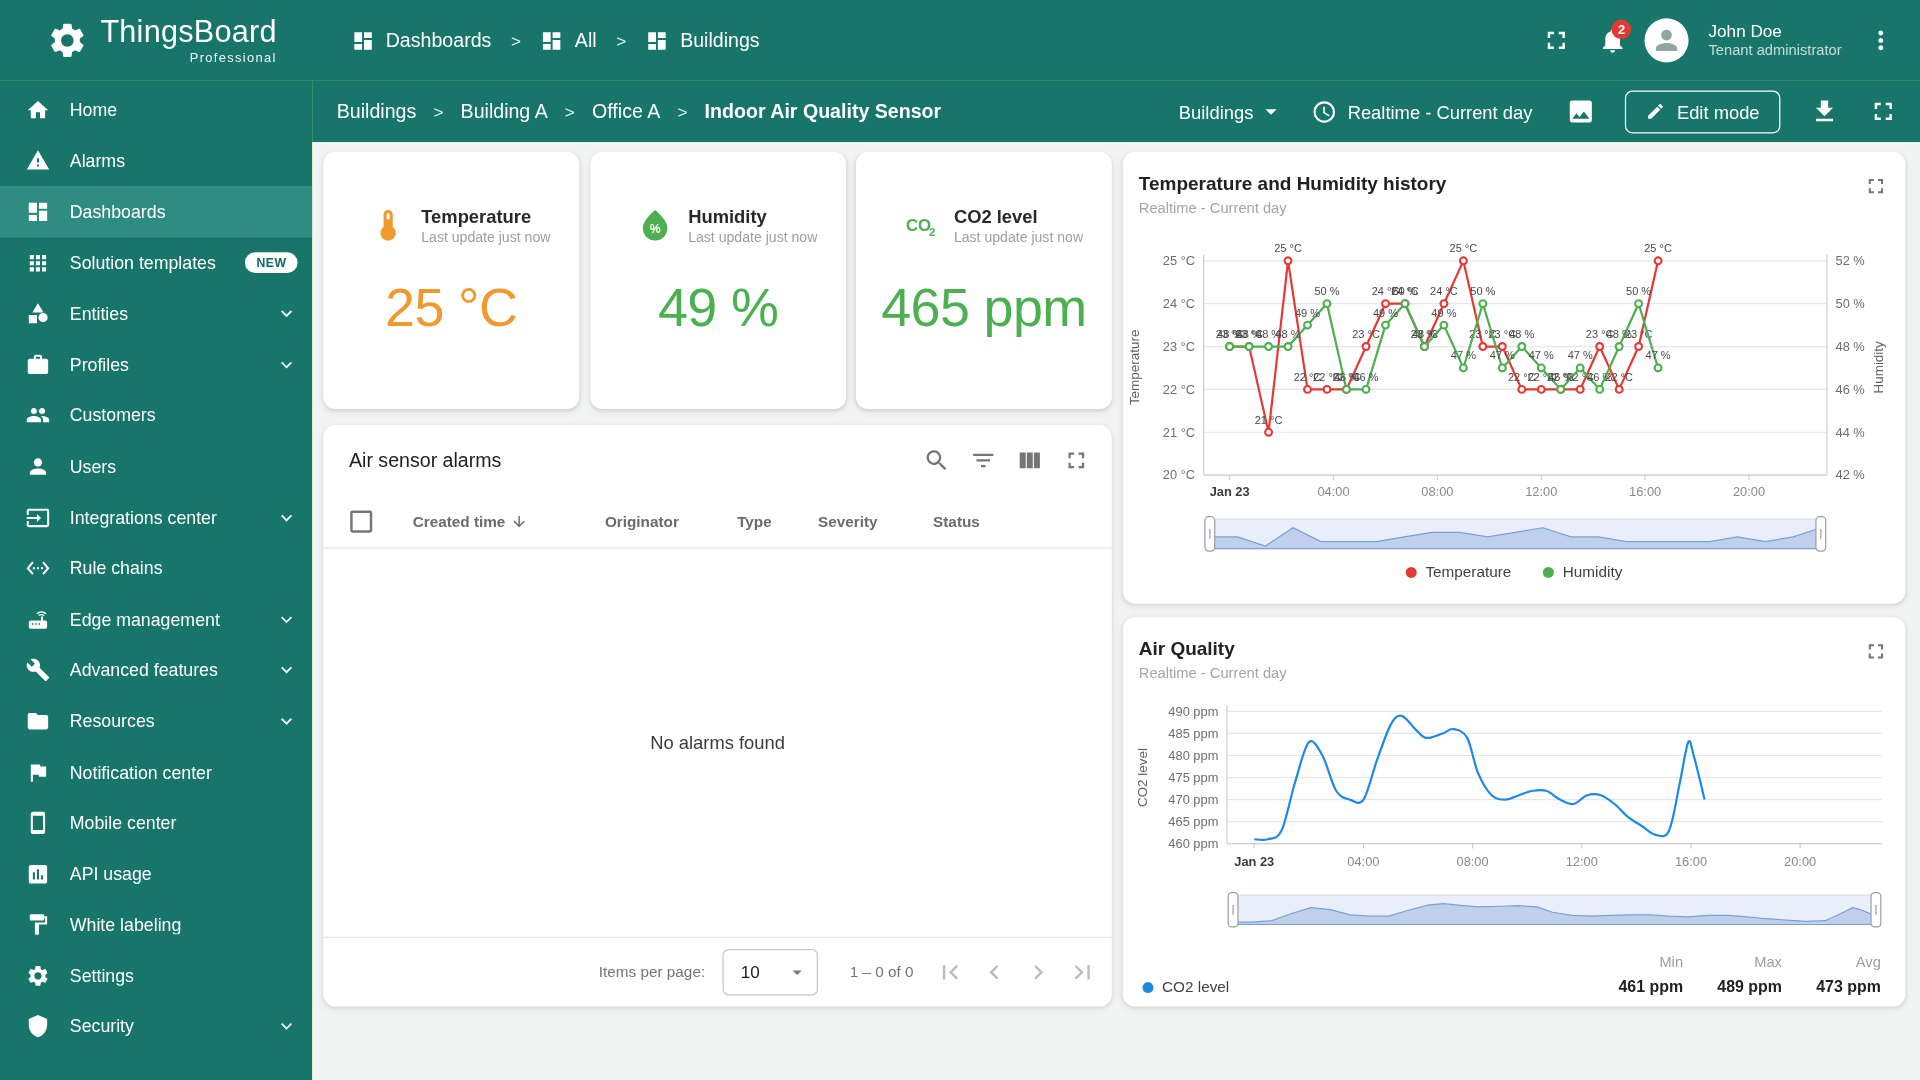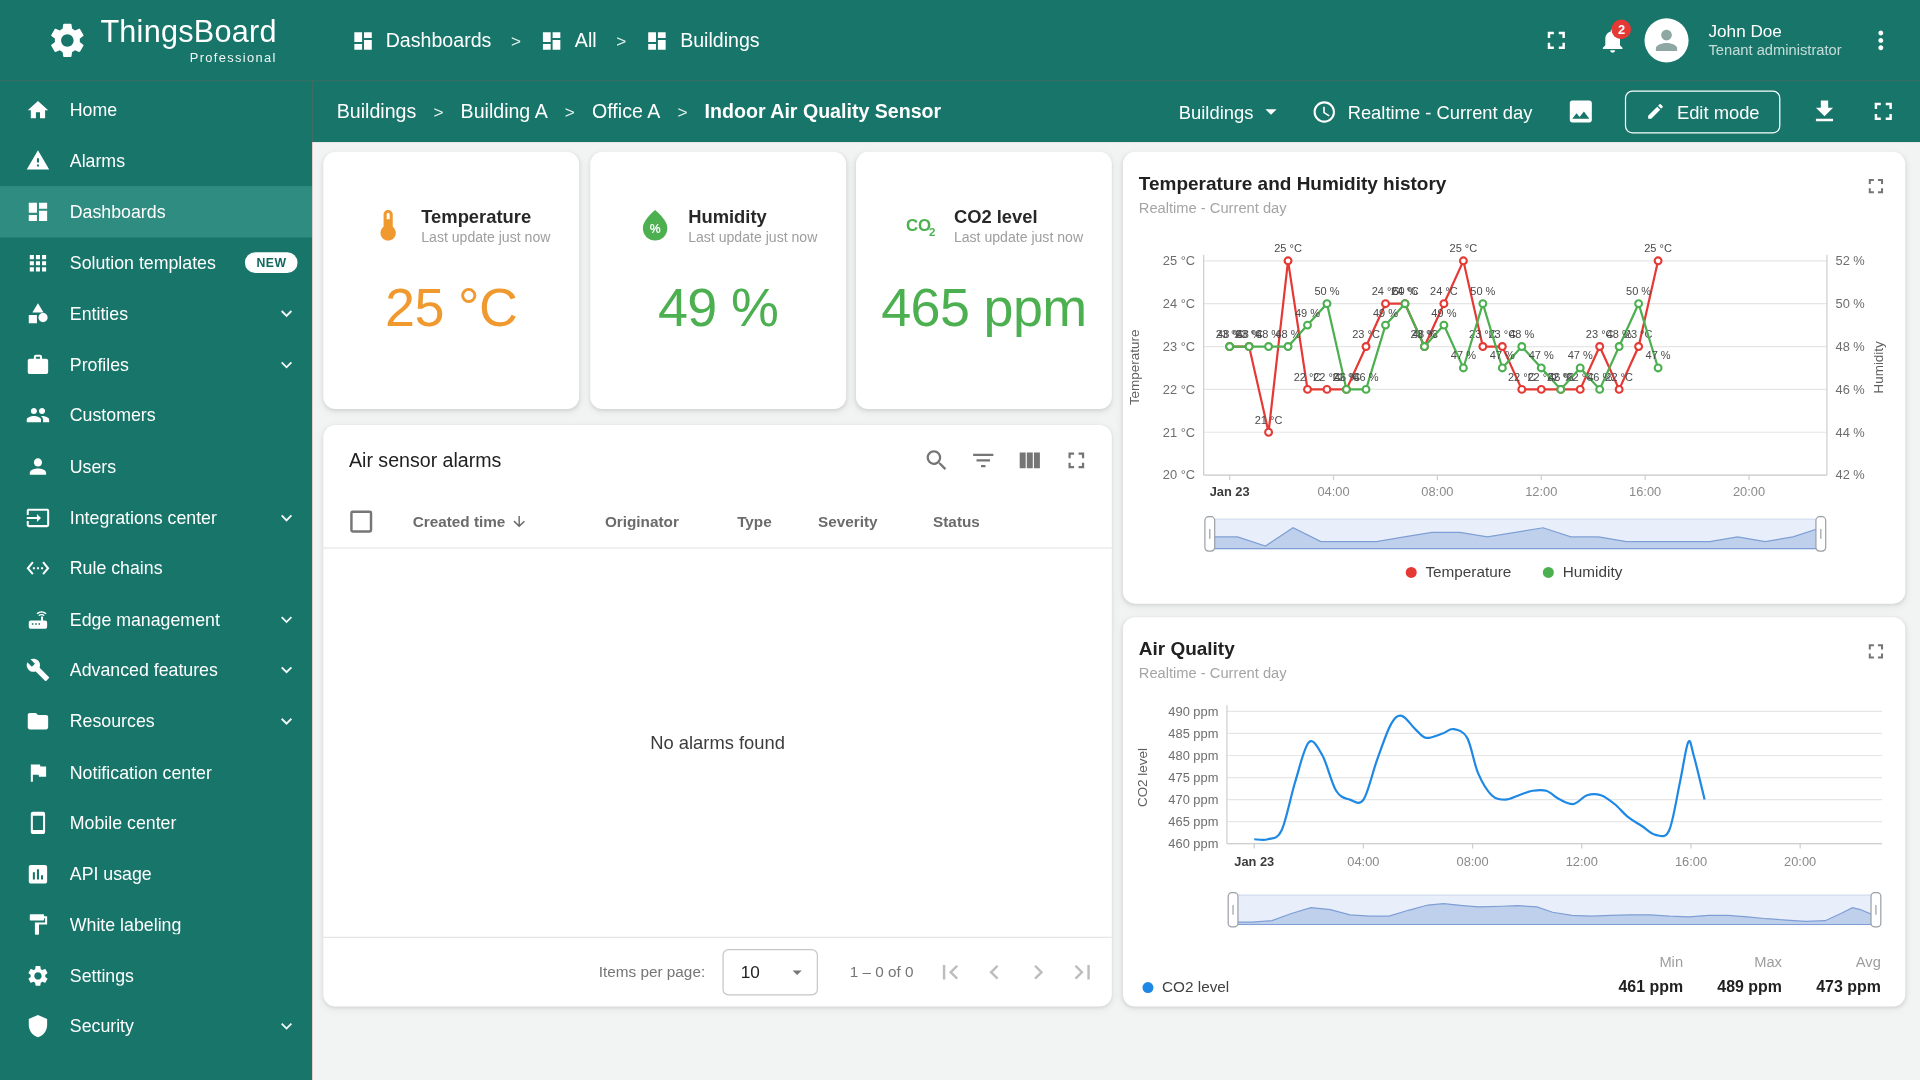--- a/index.html
+++ b/index.html
@@ -1,18 +1,18 @@
 <!DOCTYPE html>
 <html><head>
 <meta charset="utf-8">
 <style>
   * { margin:0; padding:0; box-sizing:border-box; }
   html,body { width:1920px; height:1080px; overflow:hidden; background:#f2f3f3;
     font-family:"Liberation Sans","DejaVu Sans",sans-serif; }
-  .viewport { position:relative; width:1920px; height:1080px; overflow:hidden; background:#ef4444; }
+  .viewport { position:relative; width:1920px; height:1080px; overflow:hidden; background:#bef264; }
   .scale { position:absolute; left:0; top:0; width:1568px; height:882px;
     transform:scale(1.2244898); transform-origin:0 0; }
   :root { --tb:#17756a; --tb-active:#2f8c80; --ink:#212121; --sub:#9e9e9e; }
 
   
   .topbar { position:absolute; left:0; top:0; width:1568px; height:66px; background:var(--tb);
     color:#fff; display:flex; align-items:center; z-index:5; }
   .logo { width:255px; display:flex; align-items:center; gap:10px; padding-left:38px; }
   .logo-ic { display:flex; }
   .logo-name { font-size:25px; font-weight:500; letter-spacing:.2px; line-height:1; }

